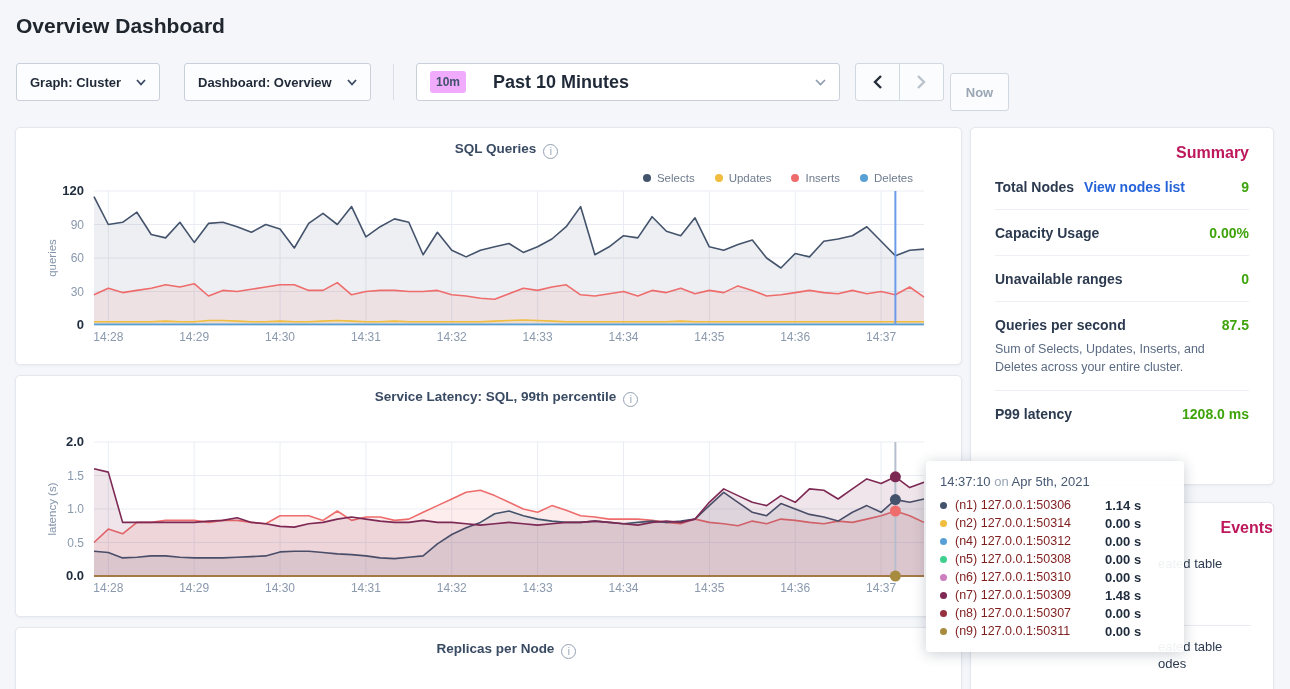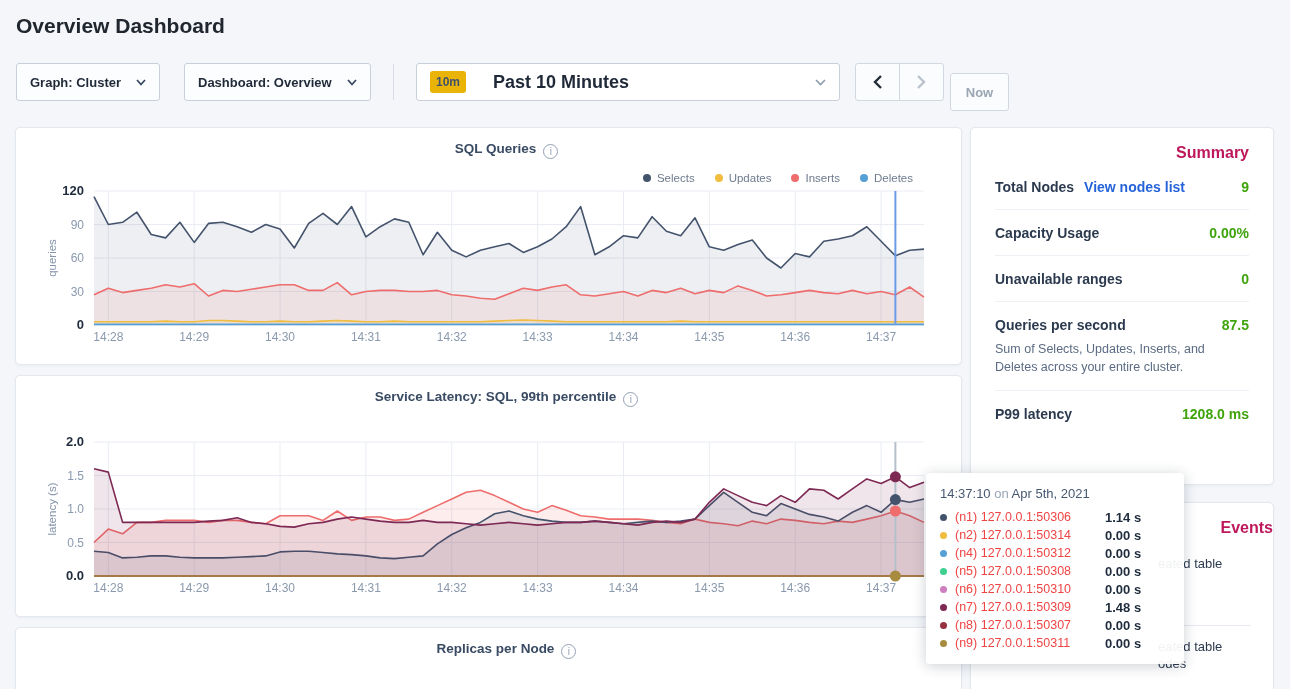--- a/index.html
+++ b/index.html
@@ -10,21 +10,21 @@
   
   .toolbar{display:flex;align-items:center;margin:25px 16px 0 16px;height:38px;}
   .btn{display:flex;align-items:center;border:1px solid #c9d0da;border-radius:3px;background:#fcfdfe;height:38px;box-sizing:border-box;cursor:pointer;font-family:inherit;}
   .dd{padding:0 13px;}
   .dd .lbl{font-weight:700;font-size:13px;color:#1f2938;}
   .dd1{width:144px;}
   .dd2{width:187px;margin-left:24px;}
   .dd .chev{margin-left:auto;display:flex;}
   .vdiv{width:1px;height:36px;background:#d9dee6;margin:0 22px;}
   .timepicker{width:424px;background:#fff;padding:0 13px;}
-  .badge{background:#eab308;color:#42526b;font-weight:700;font-size:12px;padding:4px 6px;border-radius:3px;}
+  .badge{background:#f0abfc;color:#42526b;font-weight:700;font-size:12px;padding:4px 6px;border-radius:3px;}
   .time-lbl{font-weight:700;font-size:18px;color:#1f2938;margin-left:27px;}
   .tp-chev{margin-left:auto;display:flex;}
   .nav-group{display:flex;margin-left:15px;border:1px solid #d2d8e0;border-radius:3px;background:#fbfcfd;height:38px;box-sizing:border-box;}
   .nav-btn{width:43px;display:flex;align-items:center;justify-content:center;cursor:pointer;}
   .nav-prev{border-right:1px solid #d2d8e0;color:#232c39;}
   .nav-next{color:#bac2cd;}
   .now-btn{margin-left:6px;width:59px;justify-content:center;font-weight:700;font-size:13px;color:#9aa6b4;border-color:#d2d8e0;background:#fbfcfd;margin-top:20px;}
 
   
   .layout{display:flex;margin:26px 16px 0 15px;align-items:flex-start;}
@@ -57,27 +57,27 @@
   .sdesc{width:100%;margin-top:7px;font-size:12.5px;color:#5b6b83;line-height:1.45;font-weight:400;}
 
   #events-card{margin-top:17px;height:230px;position:relative;}
   .event-frag{position:absolute;font-size:13px;color:#2c3a4f;}
   .frag-1{top:53px;left:187px;}
   .frag-2{top:136px;left:187px;}
   .frag-3{top:153px;left:187px;}
   .event-divider{position:absolute;top:122px;left:24px;right:22px;border-top:1px solid #e8ebf1;}
 
   
-  .tooltip{position:absolute;left:926px;top:473px;width:230px;background:rgba(255,255,255,.93);border-radius:4px;box-shadow:0 2px 14px rgba(25,35,55,.22);padding:10px 14px 12px 14px;z-index:20;}
+  .tooltip{position:absolute;left:926px;top:461px;width:230px;background:rgba(255,255,255,.93);border-radius:4px;box-shadow:0 2px 14px rgba(25,35,55,.22);padding:10px 14px 12px 14px;z-index:20;}
   .tt-header{font-size:13px;color:#475872;margin-top:3px;}
   .tt-on{color:#99a5b6;}
   .tt-rows{margin-top:7px;}
   .tt-row{display:flex;align-items:center;height:18px;font-size:12.5px;}
   .tt-dot{width:7px;height:7px;border-radius:50%;margin-right:8px;flex:none;}
-  .tt-label{color:#ef4444;width:150px;}
+  .tt-label{color:#7f1d1d;width:150px;}
   .tt-val{font-weight:700;color:#1f2c3d;font-size:13px;}
 </style>
 </head>
 <body>
 
 <div class="page">
 
   <h1 class="page-title">Overview Dashboard</h1>
 
   <div class="toolbar">

